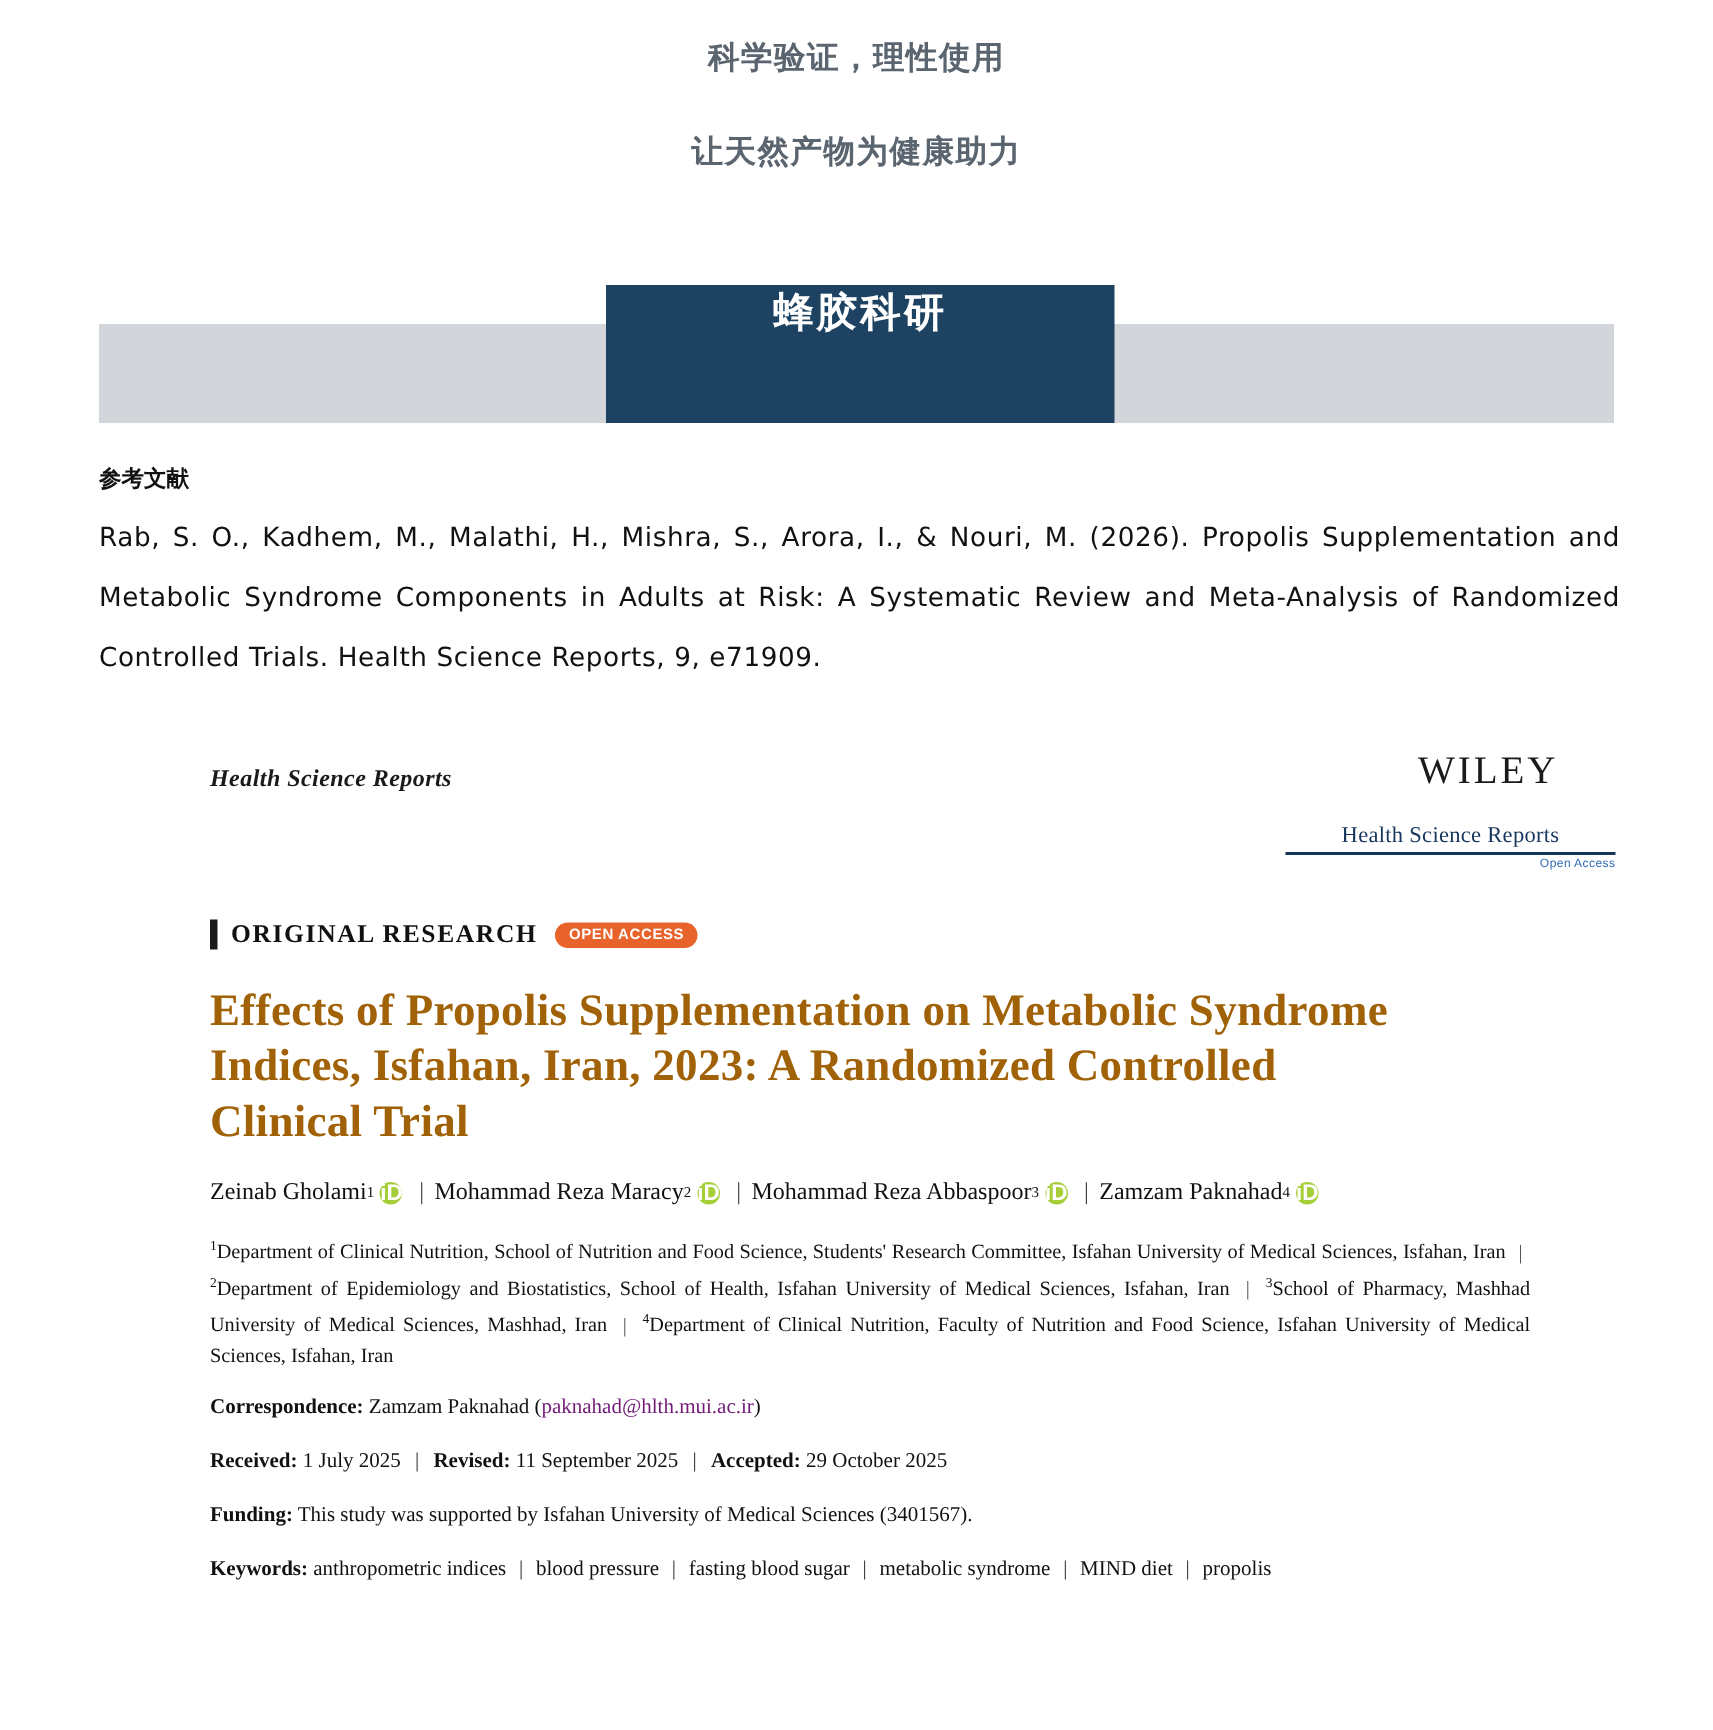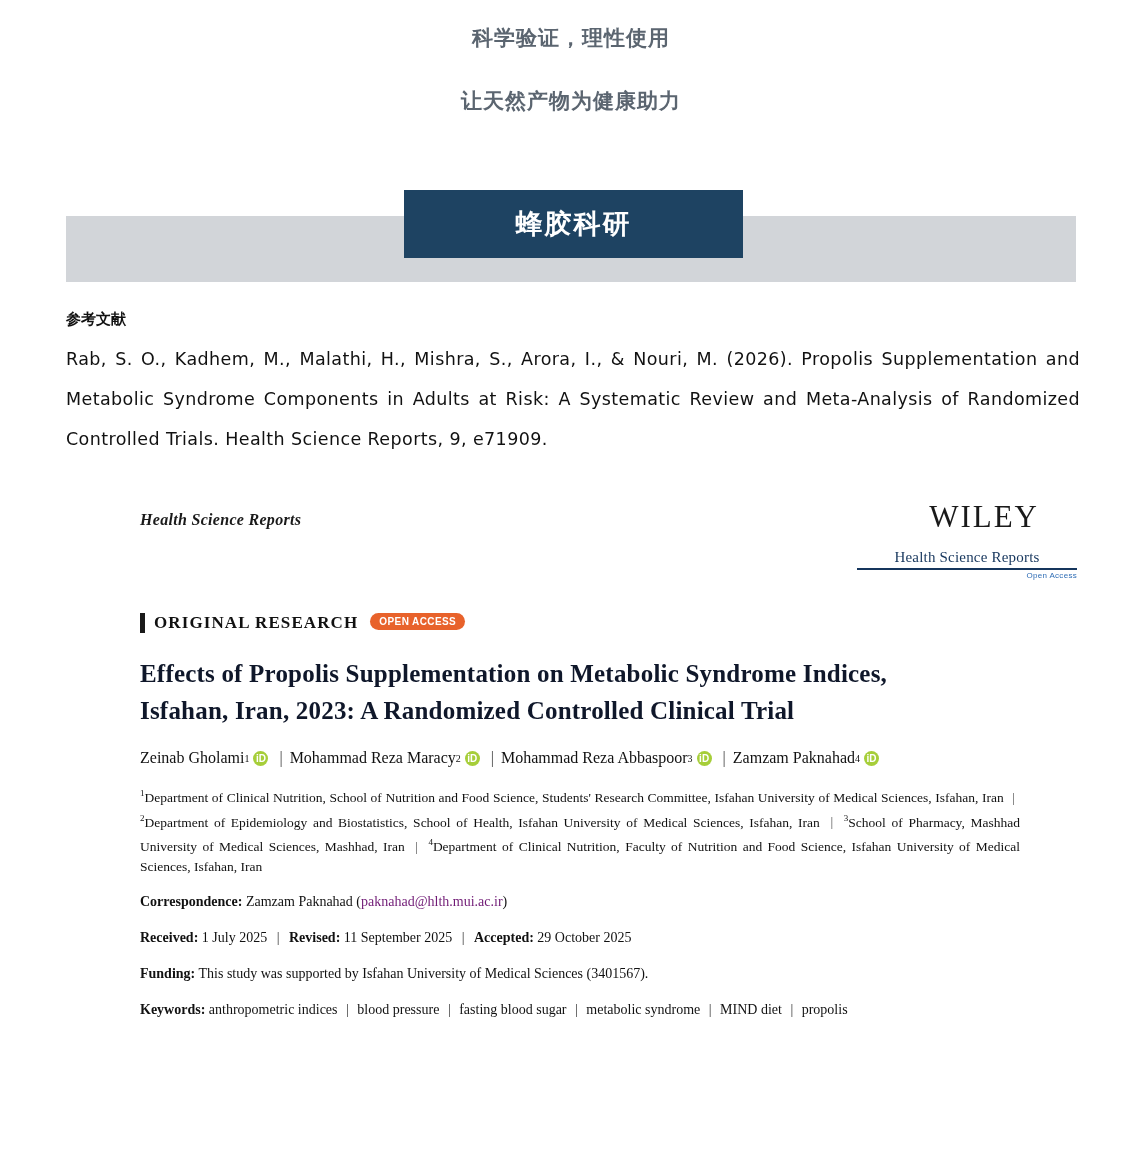--- a/index.html
+++ b/index.html
@@ -49,24 +49,24 @@
     right: 66px;
     top: 26px;
     height: 66px;
     background: #d2d5d9;
   }
   .banner-box {
     position: absolute;
     left: 404px;
     top: 0;
     width: 339px;
-    height: 68px;
+    height: 92px;
     background: #1e4362;
     display: flex;
-    align-items: center;
+    align-items: flex-start;
     justify-content: center;
   }
   .banner-text {
     font-family: "DejaVu Sans", "Liberation Sans", sans-serif;
     font-size: 27px;
     font-weight: bold;
     color: #ffffff;
     letter-spacing: 2px;
   }
 
@@ -114,21 +114,21 @@
     font-weight: bold;
     font-size: 16px;
     letter-spacing: 0.3px;
     color: #1a1a1a;
   }
   .wiley {
     position: absolute;
     right: 70px;
     top: 4px;
     font-family: "Liberation Serif", "DejaVu Serif", serif;
-    font-size: 31px;
+    font-size: 26px;
     letter-spacing: 2px;
     color: #1a1a1a;
   }
   .hsr-logo {
     position: absolute;
     right: 32px;
     top: 54px;
     width: 220px;
     text-align: center;
   }
@@ -147,21 +147,21 @@
     font-family: "Liberation Sans", sans-serif;
     font-size: 8px;
     color: #2f6db5;
     text-align: right;
     margin-top: 1px;
     letter-spacing: 0.3px;
   }
 
   .art-type-row {
     display: flex;
-    align-items: flex-start;
+    align-items: center;
     margin-top: 22px;
   }
   .art-bar {
     width: 5px;
     height: 20px;
     background: #1a1a1a;
     margin-right: 9px;
   }
   .art-type {
     font-family: "Liberation Serif", "DejaVu Serif", serif;
@@ -179,24 +179,24 @@
     font-weight: bold;
     letter-spacing: 0.4px;
     padding: 3px 9px;
     border-radius: 9px;
   }
 
   .art-title {
     margin-top: 22px;
     font-family: "Liberation Serif", "DejaVu Serif", serif;
     font-weight: bold;
-    font-size: 25px;
+    font-size: 30px;
     line-height: 37px;
     letter-spacing: 0.2px;
-    color: #0f172a;
+    color: #a16207;
     max-width: 800px;
   }
 
   .authors {
     margin-top: 20px;
     font-family: "Liberation Serif", "DejaVu Serif", serif;
     font-size: 16px;
     color: #111;
     display: flex;
     flex-wrap: wrap;
@@ -204,21 +204,21 @@
   }
   .author-name { white-space: nowrap; }
   .sup { vertical-align: super; font-size: 10px; }
   .orcid {
     display: inline-block;
     width: 15px; height: 15px;
     border-radius: 50%;
     background: #a6ce39;
     color: #fff;
     font-family: "Liberation Sans", sans-serif;
-    font-size: 10px;
+    font-size: 15px;
     font-weight: bold;
     line-height: 15px;
     text-align: center;
     margin: 0 4px;
   }
   .sep { margin: 0 7px; color: #444; }
 
   .affil {
     margin-top: 16px;
     font-family: "Liberation Serif", "DejaVu Serif", serif;

